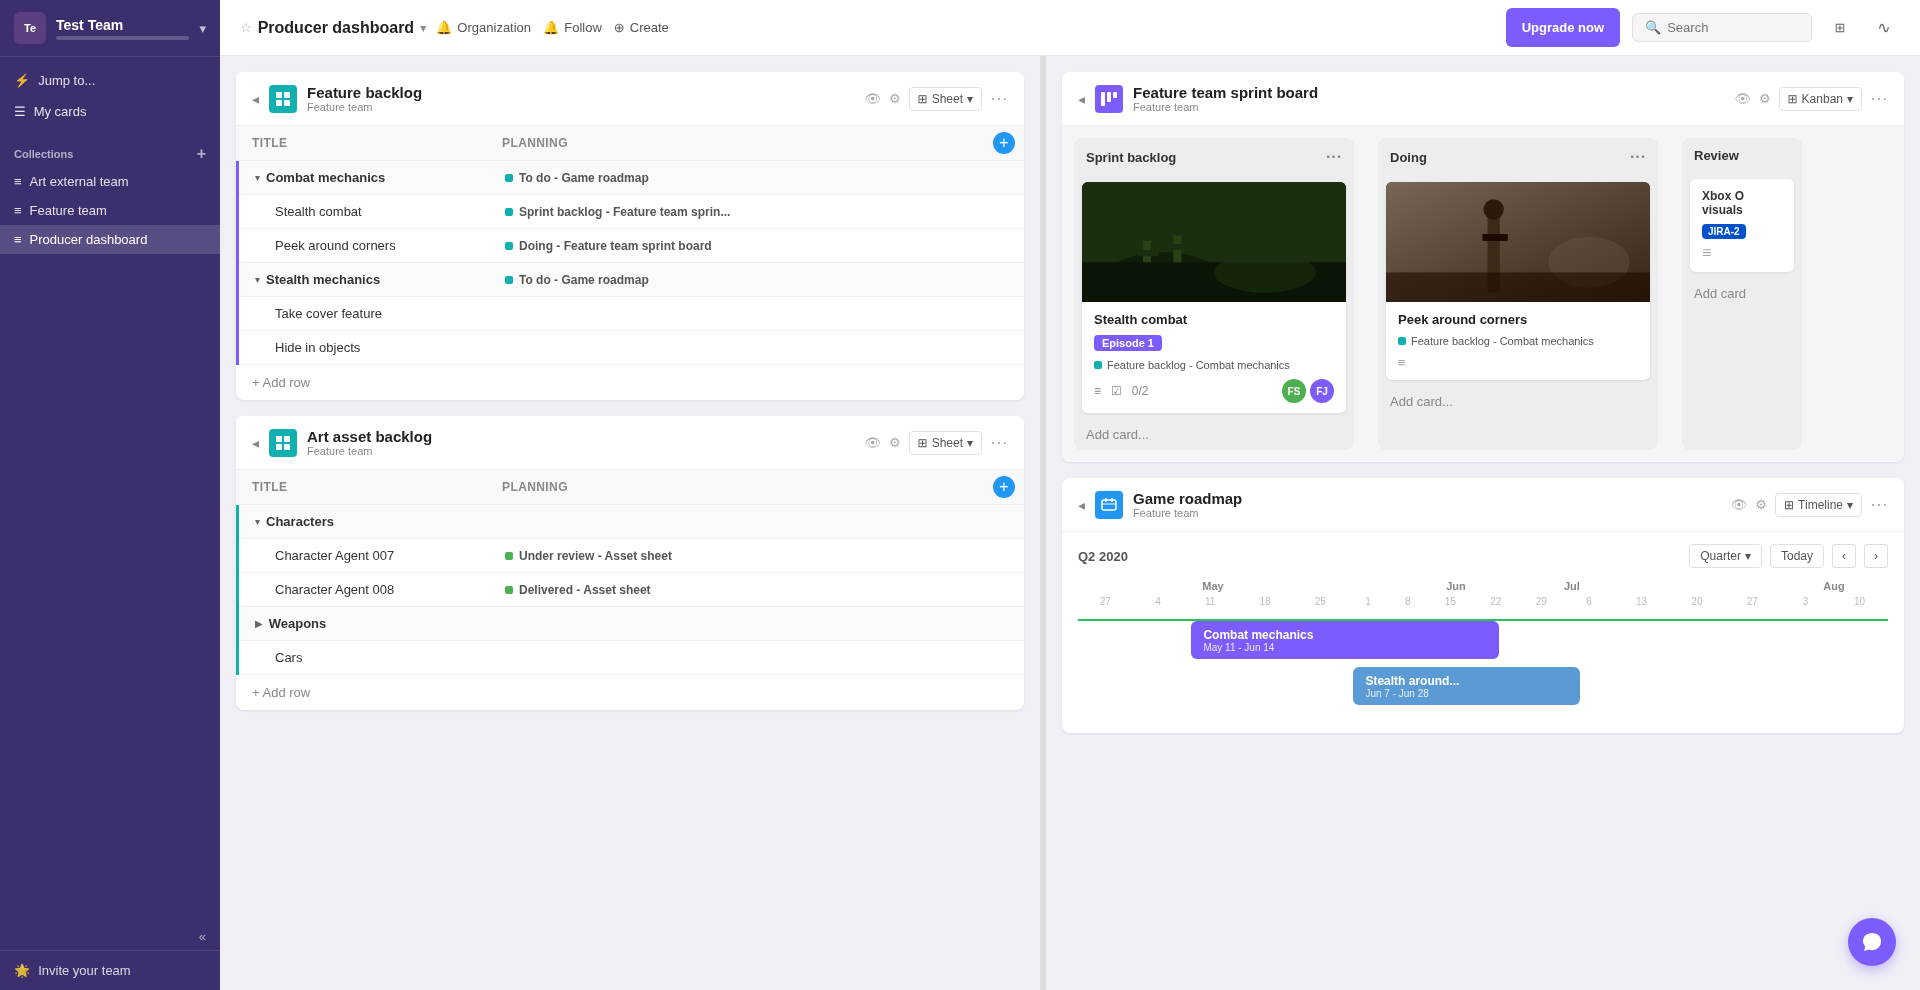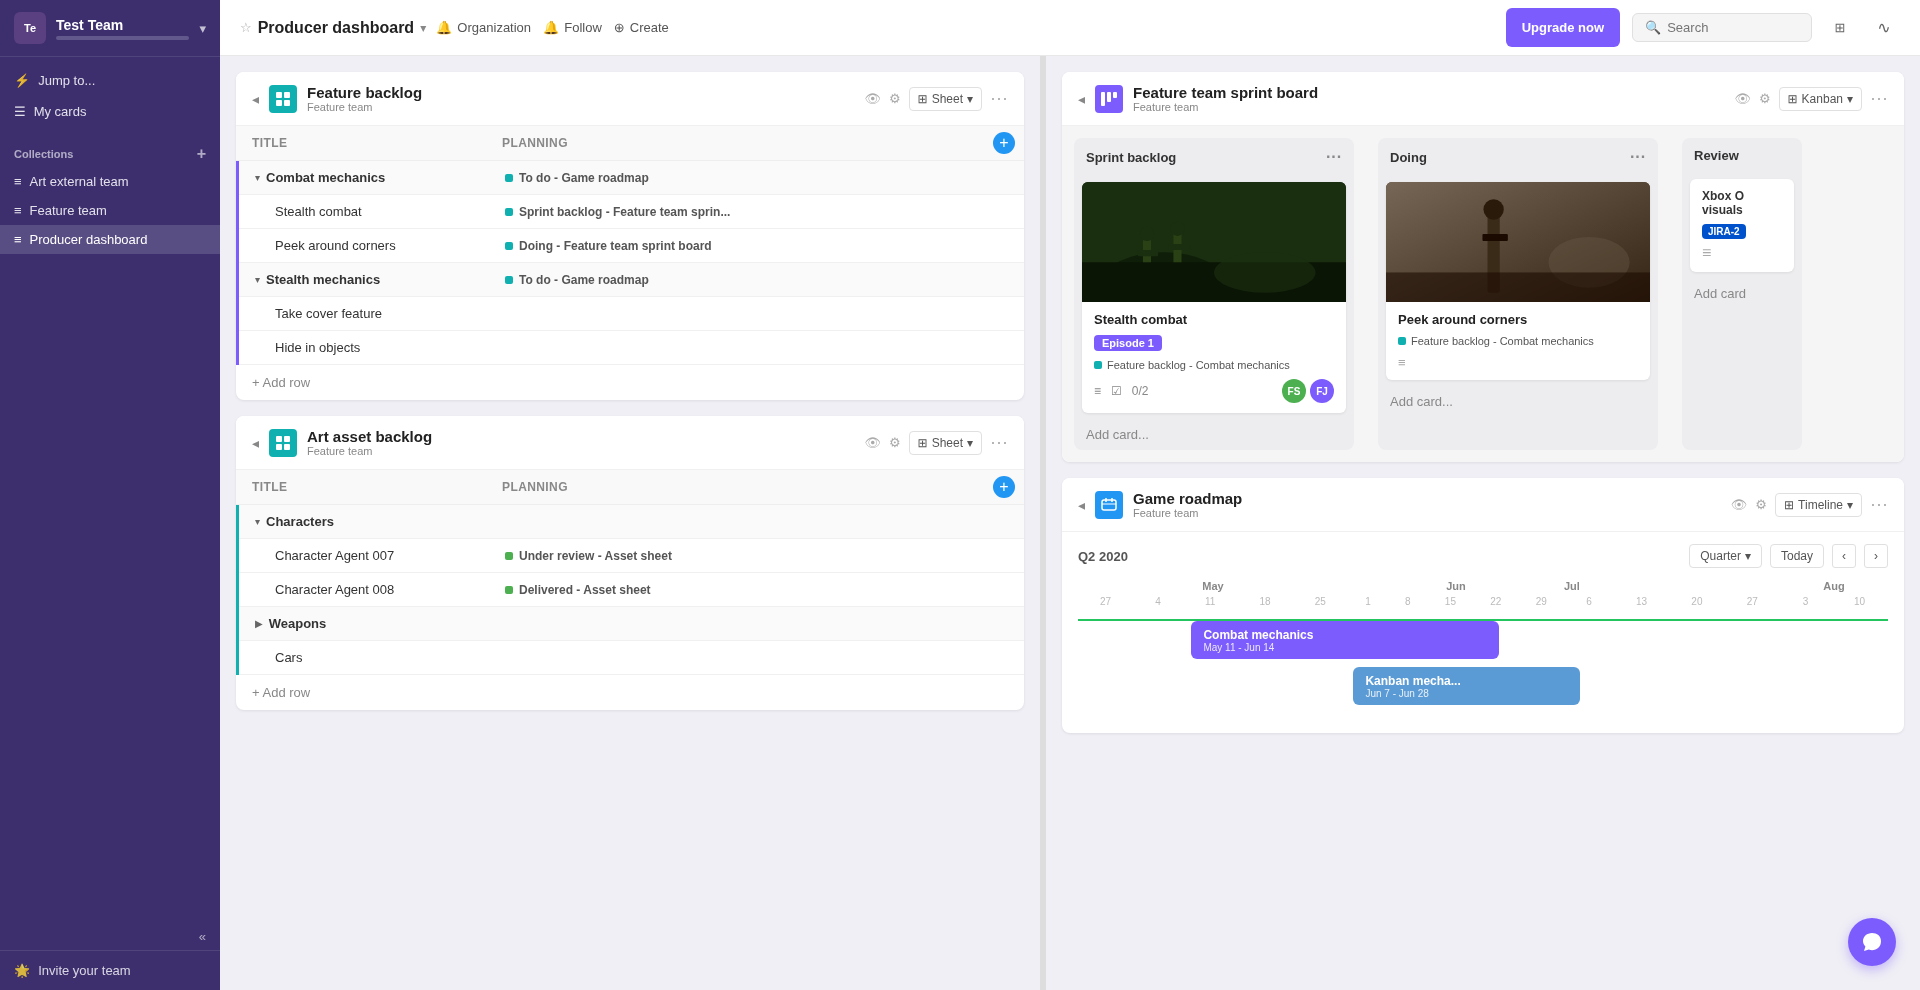--- a/index.html
+++ b/index.html
@@ -623,21 +623,21 @@
 
             <div style="position:relative; height:38px; margin-bottom:8px;">
               <div style="position:absolute; left:14%; width:38%; height:38px; background:#7c5cfc; border-radius:6px; display:flex; flex-direction:column; justify-content:center; padding:0 12px;">
                 <div style="font-size:12px; font-weight:600; color:#fff;">Combat mechanics</div>
                 <div style="font-size:10px; color:rgba(255,255,255,0.85);">May 11 - Jun 14</div>
               </div>
             </div>
 
             <div style="position:relative; height:38px;">
               <div style="position:absolute; left:34%; width:28%; height:38px; background:#5b9bd5; border-radius:6px; display:flex; flex-direction:column; justify-content:center; padding:0 12px;">
-                <div style="font-size:12px; font-weight:600; color:#fff;">Kanban mecha...</div>
+                <div style="font-size:12px; font-weight:600; color:#fff;">Stealth around...</div>
                 <div style="font-size:10px; color:rgba(255,255,255,0.85);">Jun 7 - Jun 28</div>
               </div>
             </div>
           </div>
         </div>
       </div>
 
     </div>
   </div>
 </div>

